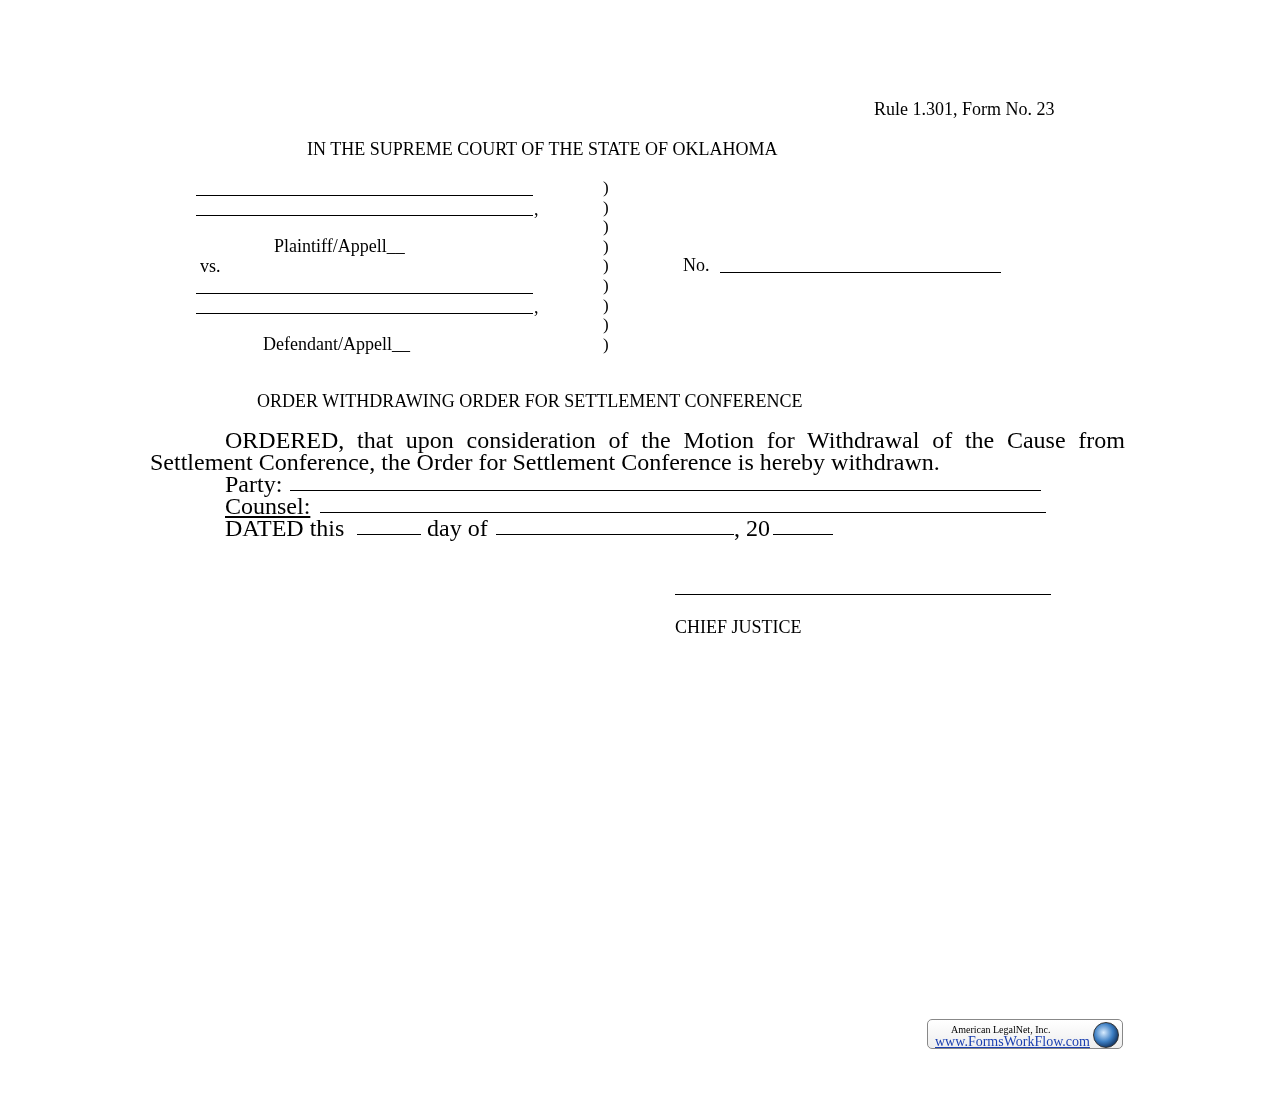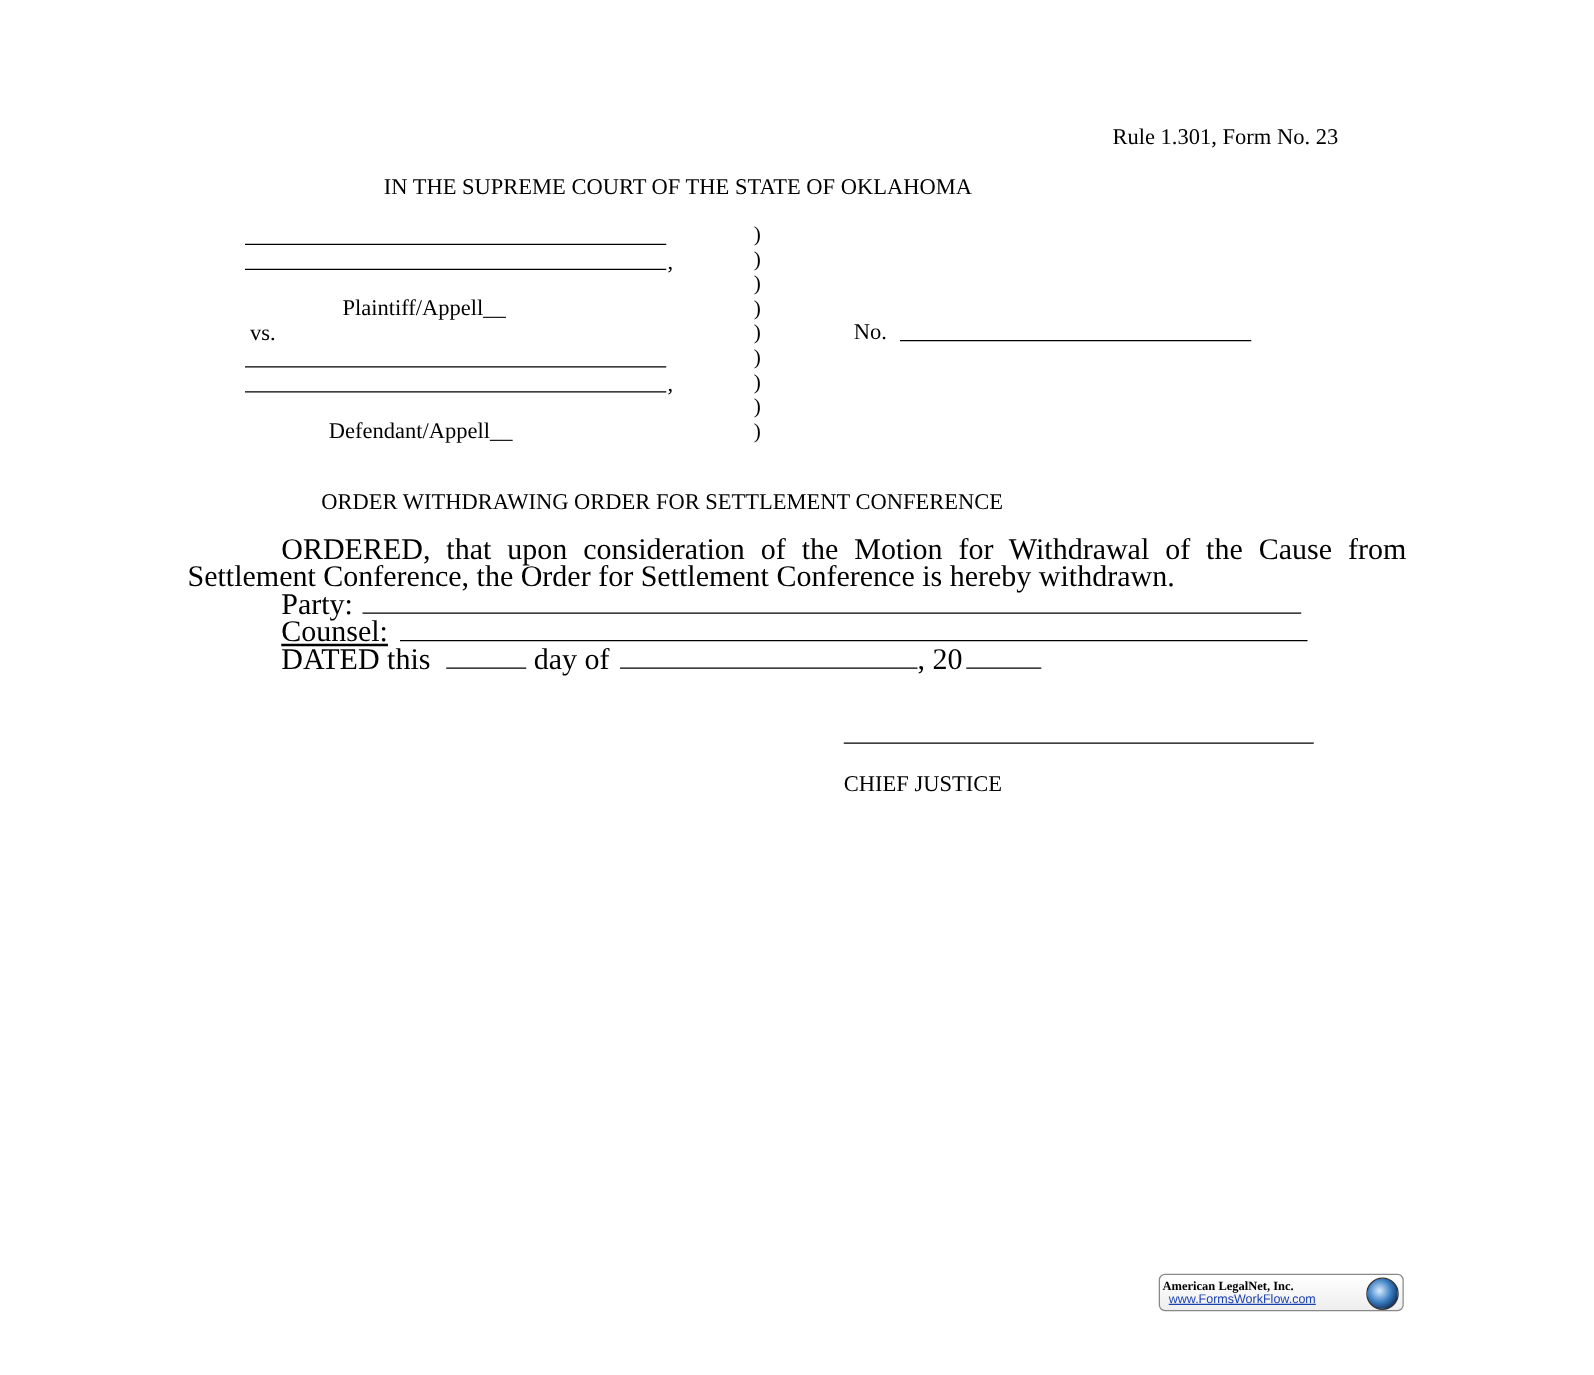--- a/index.html
+++ b/index.html
@@ -5,29 +5,29 @@
   html, body { margin:0; padding:0; background:#fff; }
   body { width:1275px; height:1100px; position:relative; overflow:hidden;
          font-family:"Liberation Serif", "DejaVu Serif", serif; color:#000; }
   .abs { position:absolute; white-space:nowrap; }
   .t18 { font-size:18px; line-height:20px; }
   .cond { font-size:24px; line-height:22px; transform-origin:left top; }
   .line { position:absolute; border-bottom:1px solid #000; height:0; }
   .paren { position:absolute; left:603px; font-size:17px; }
   .badge { position:absolute; left:927px; top:1019px; width:194px; height:28px;
            border:1px solid #888; border-radius:5px; background:linear-gradient(#fff,#eee); }
-  .badge .n { position:absolute; left:2px; top:4px; font-size:10px; font-weight:bold; font-family:"Liberation Serif", serif; }
-  .badge .u { position:absolute; left:7px; top:14px; font-size:10px; color:#1a3fb0; text-decoration:underline; font-family:Liberation Sans, sans-serif; }
+  .badge .n { position:absolute; left:23px; top:4px; font-size:10px; font-weight:normal; font-family:"Liberation Serif", serif; }
+  .badge .u { position:absolute; left:7px; top:14px; font-size:14px; color:#1a3fb0; text-decoration:underline; font-family:Liberation Serif, serif; }
   .badge .g { position:absolute; right:3px; top:2px; width:24px; height:24px; border-radius:50%;
               background:radial-gradient(circle at 40% 40%, #d8ecff 0%, #3d7fc4 45%, #0b2a55 80%); border:1px solid #333; }
 </style>
 </head>
 <body>
 
-<div class="abs t18" style="left:874px;top:99px;margin-left:16px;">Rule 1.301, Form No. 23</div>
+<div class="abs t18" style="left:874px;top:99px;">Rule 1.301, Form No. 23</div>
 <div class="abs t18" style="left:307px;top:139px;">IN THE SUPREME COURT OF THE STATE OF OKLAHOMA</div>
 
 <div>
   <div class="line" style="left:196px;top:195px;width:337px;"></div>
   <div class="line" style="left:196px;top:215px;width:337px;"></div>
   <div class="abs t18" style="left:534px;top:199px;">,</div>
   <div class="abs t18" style="left:274px;top:236px;">Plaintiff/Appell__</div>
   <div class="abs t18" style="left:168px;top:256px;margin-left:32px;">vs.</div>
   <div class="line" style="left:196px;top:293px;width:337px;"></div>
   <div class="line" style="left:196px;top:313px;width:337px;"></div>

